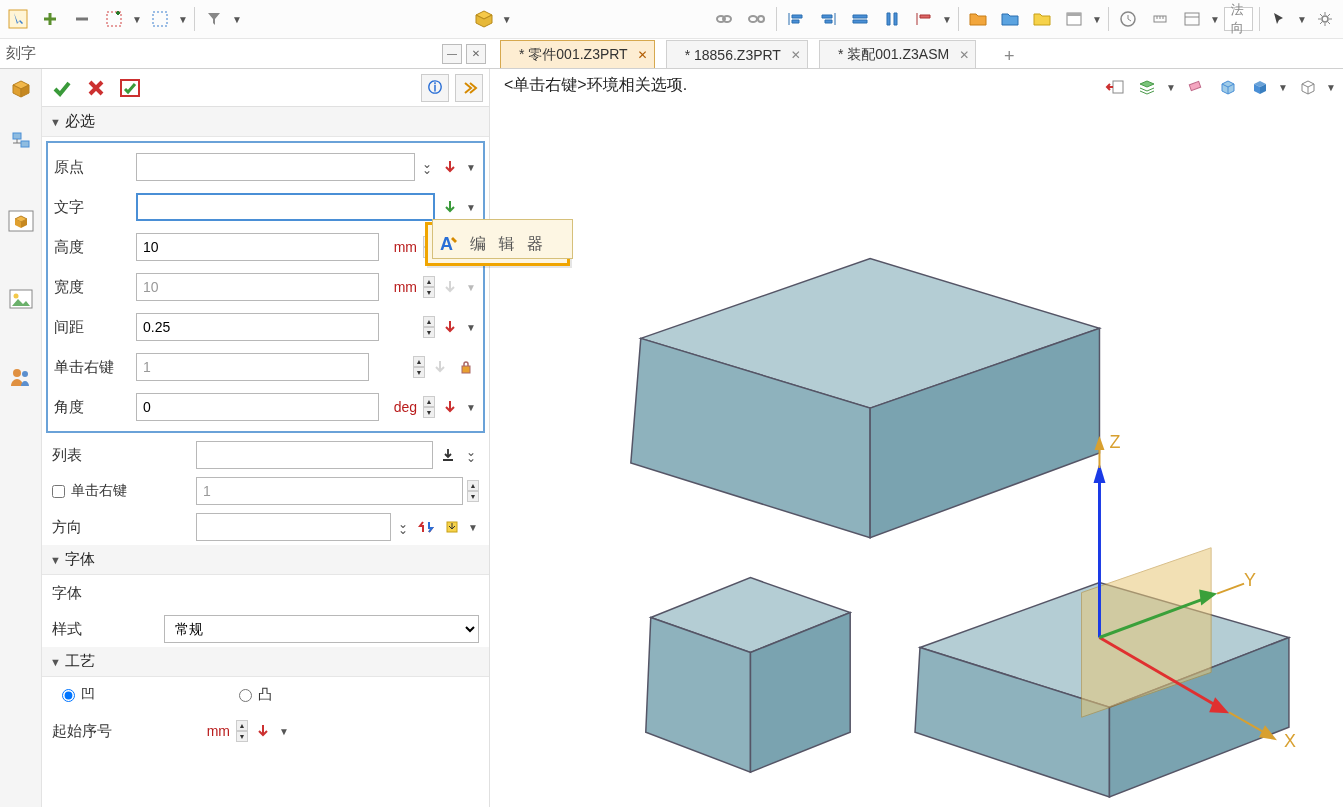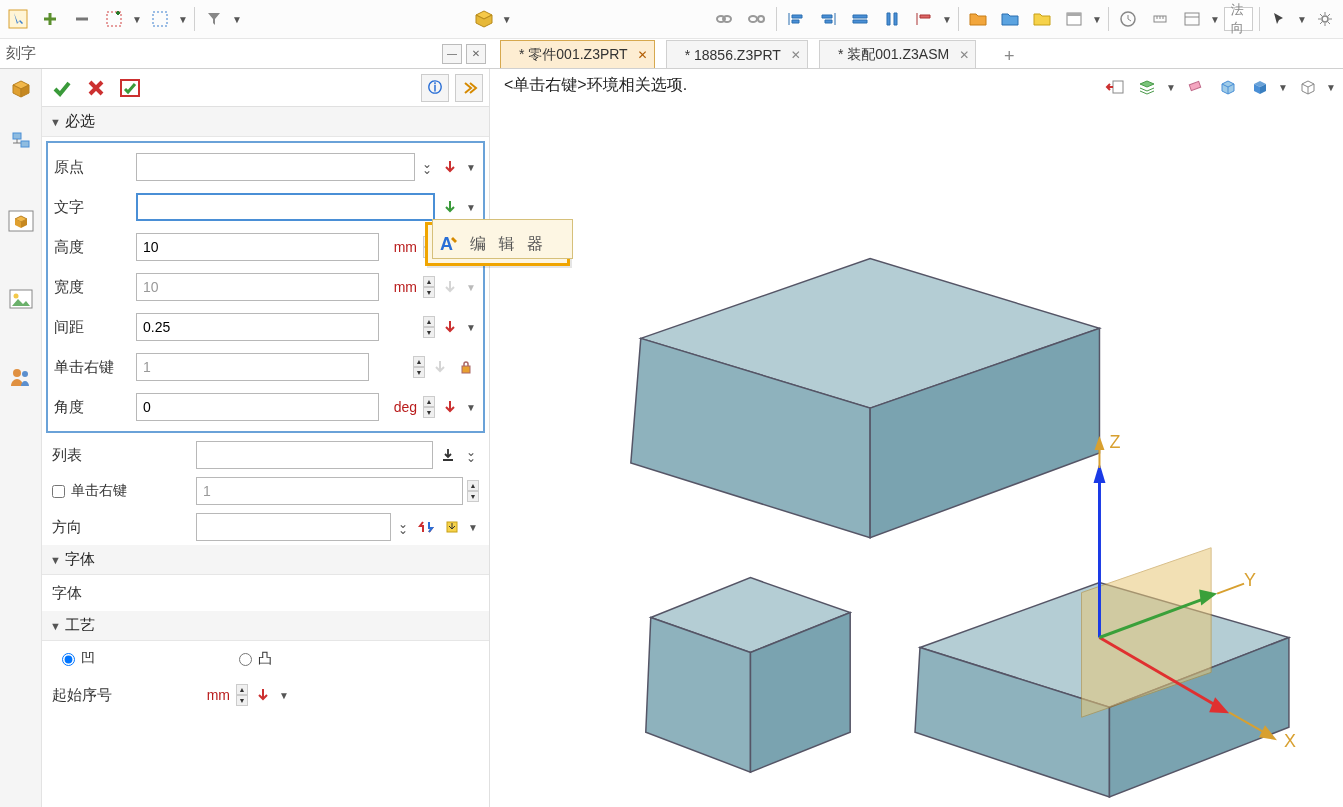--- a/index.html
+++ b/index.html
@@ -492,20 +492,24 @@
     </div>
 
     <div class="section-header">
       <span class="tri">▼</span>
       <span>字体</span>
     </div>
     <div class="plain-group">
       <div class="field-row">
         <span class="field-label" style="width:108px">字体</span>
       </div>
+      <div class="field-row">
+        <span class="field-label" style="width:108px">样式</span>
+        <select class="field-input"><option>常规</option></select>
+      </div>
     </div>
 
     <div class="section-header">
       <span class="tri">▼</span>
       <span>工艺</span>
     </div>
     <div class="plain-group">
       <div class="field-row">
         <label style="display:flex;align-items:center;gap:6px;margin-left:10px;">
           <input type="radio" name="cut" checked="" style="">

